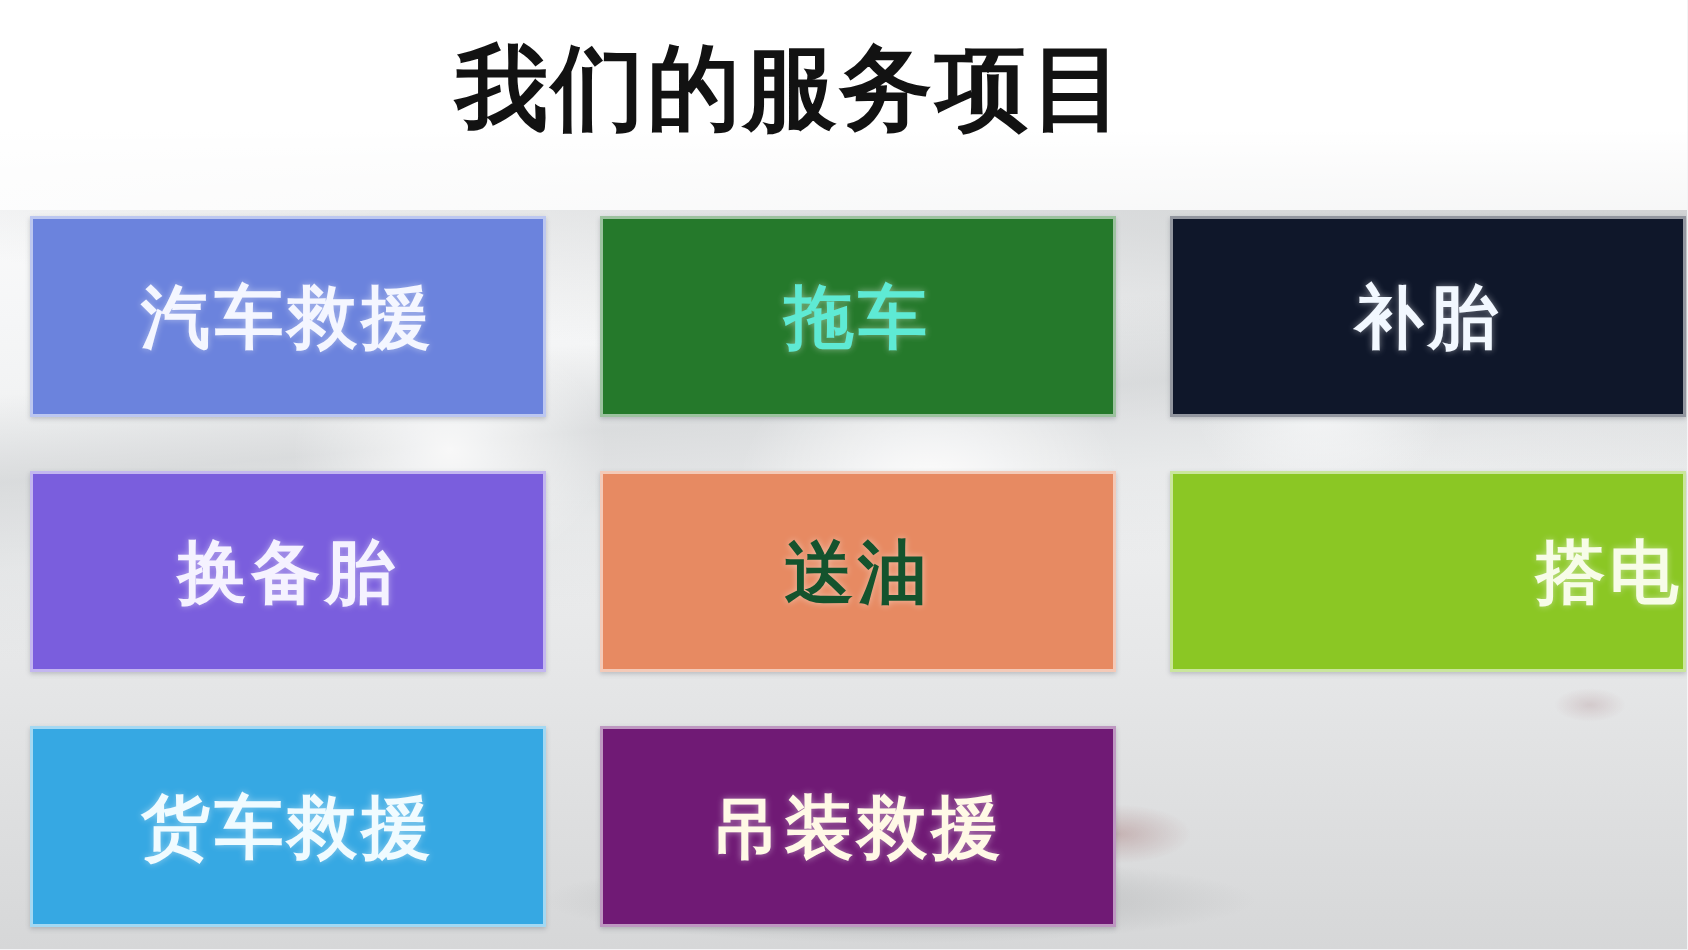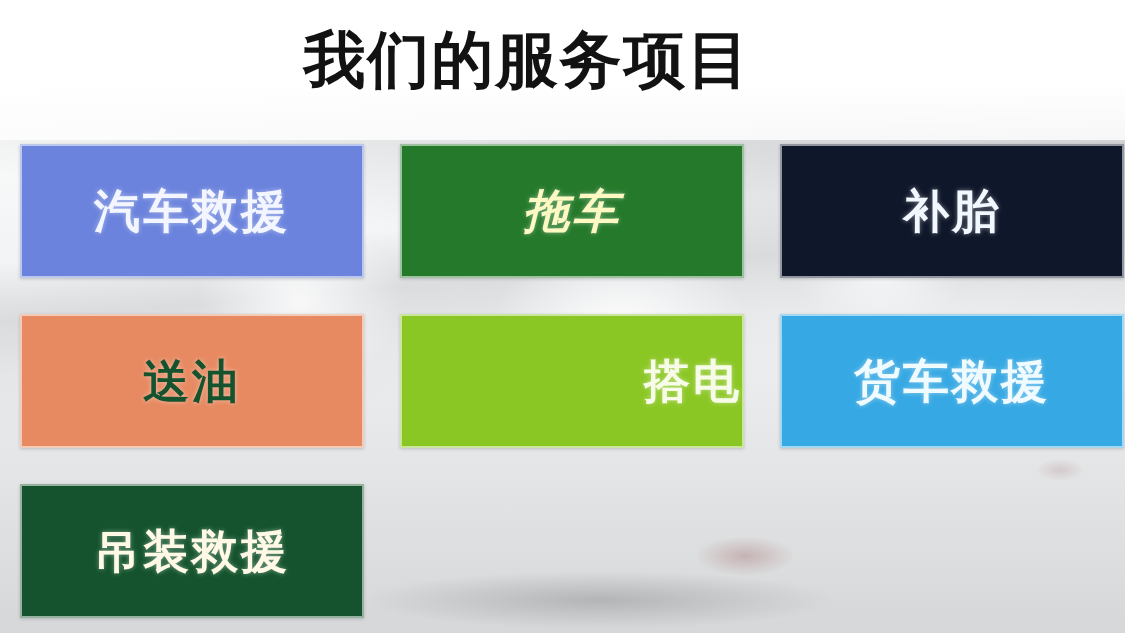--- a/index.html
+++ b/index.html
@@ -116,32 +116,35 @@
   <div class="top-hairline"></div>
   <div class="title-wash"></div>
 
   <div class="page-title" style="color: rgb(18, 18, 18);">我们的服务项目</div>
 
   <div class="grid">
     <div class="tile" style="background-color: rgb(107, 131, 221);">
       <span class="tile-label" style="color: rgb(244, 246, 255);">汽车救援</span>
     </div>
     <div class="tile" style="background-color: rgb(37, 121, 43);">
-      <span class="tile-label" style="color: #fef9c3; font-style: italic;">拖车</span>
+      <span class="tile-label" style="color: #5eead4;">拖车</span>
     </div>
     <div class="tile" style="background-color: #0f172a;">
       <span class="tile-label" style="color: rgb(242, 248, 255);">补胎</span>
+    </div>
+    <div class="tile" style="background-color: rgb(122, 94, 221);">
+      <span class="tile-label" style="color: rgb(245, 242, 255);">换备胎</span>
     </div>
     <div class="tile" style="background-color: rgb(231, 138, 98);">
       <span class="tile-label" style="color: #14532d;">送油</span>
     </div>
     <div class="tile" style="background-color: rgb(139, 199, 36); justify-content: flex-end;">
       <span class="tile-label" style="color: rgb(247, 252, 232);">搭电</span>
     </div>
     <div class="tile" style="background-color: rgb(54, 168, 227);">
       <span class="tile-label" style="color: rgb(240, 251, 255);">货车救援</span>
     </div>
-    <div class="tile" style="background-color: #14532d; text-align: right;">
+    <div class="tile" style="background-color: #701a75; text-align: right;">
       <span class="tile-label" style="color: rgb(255, 249, 230);">吊装救援</span>
     </div>
   </div>
 
 </div>
 
 </body></html>

